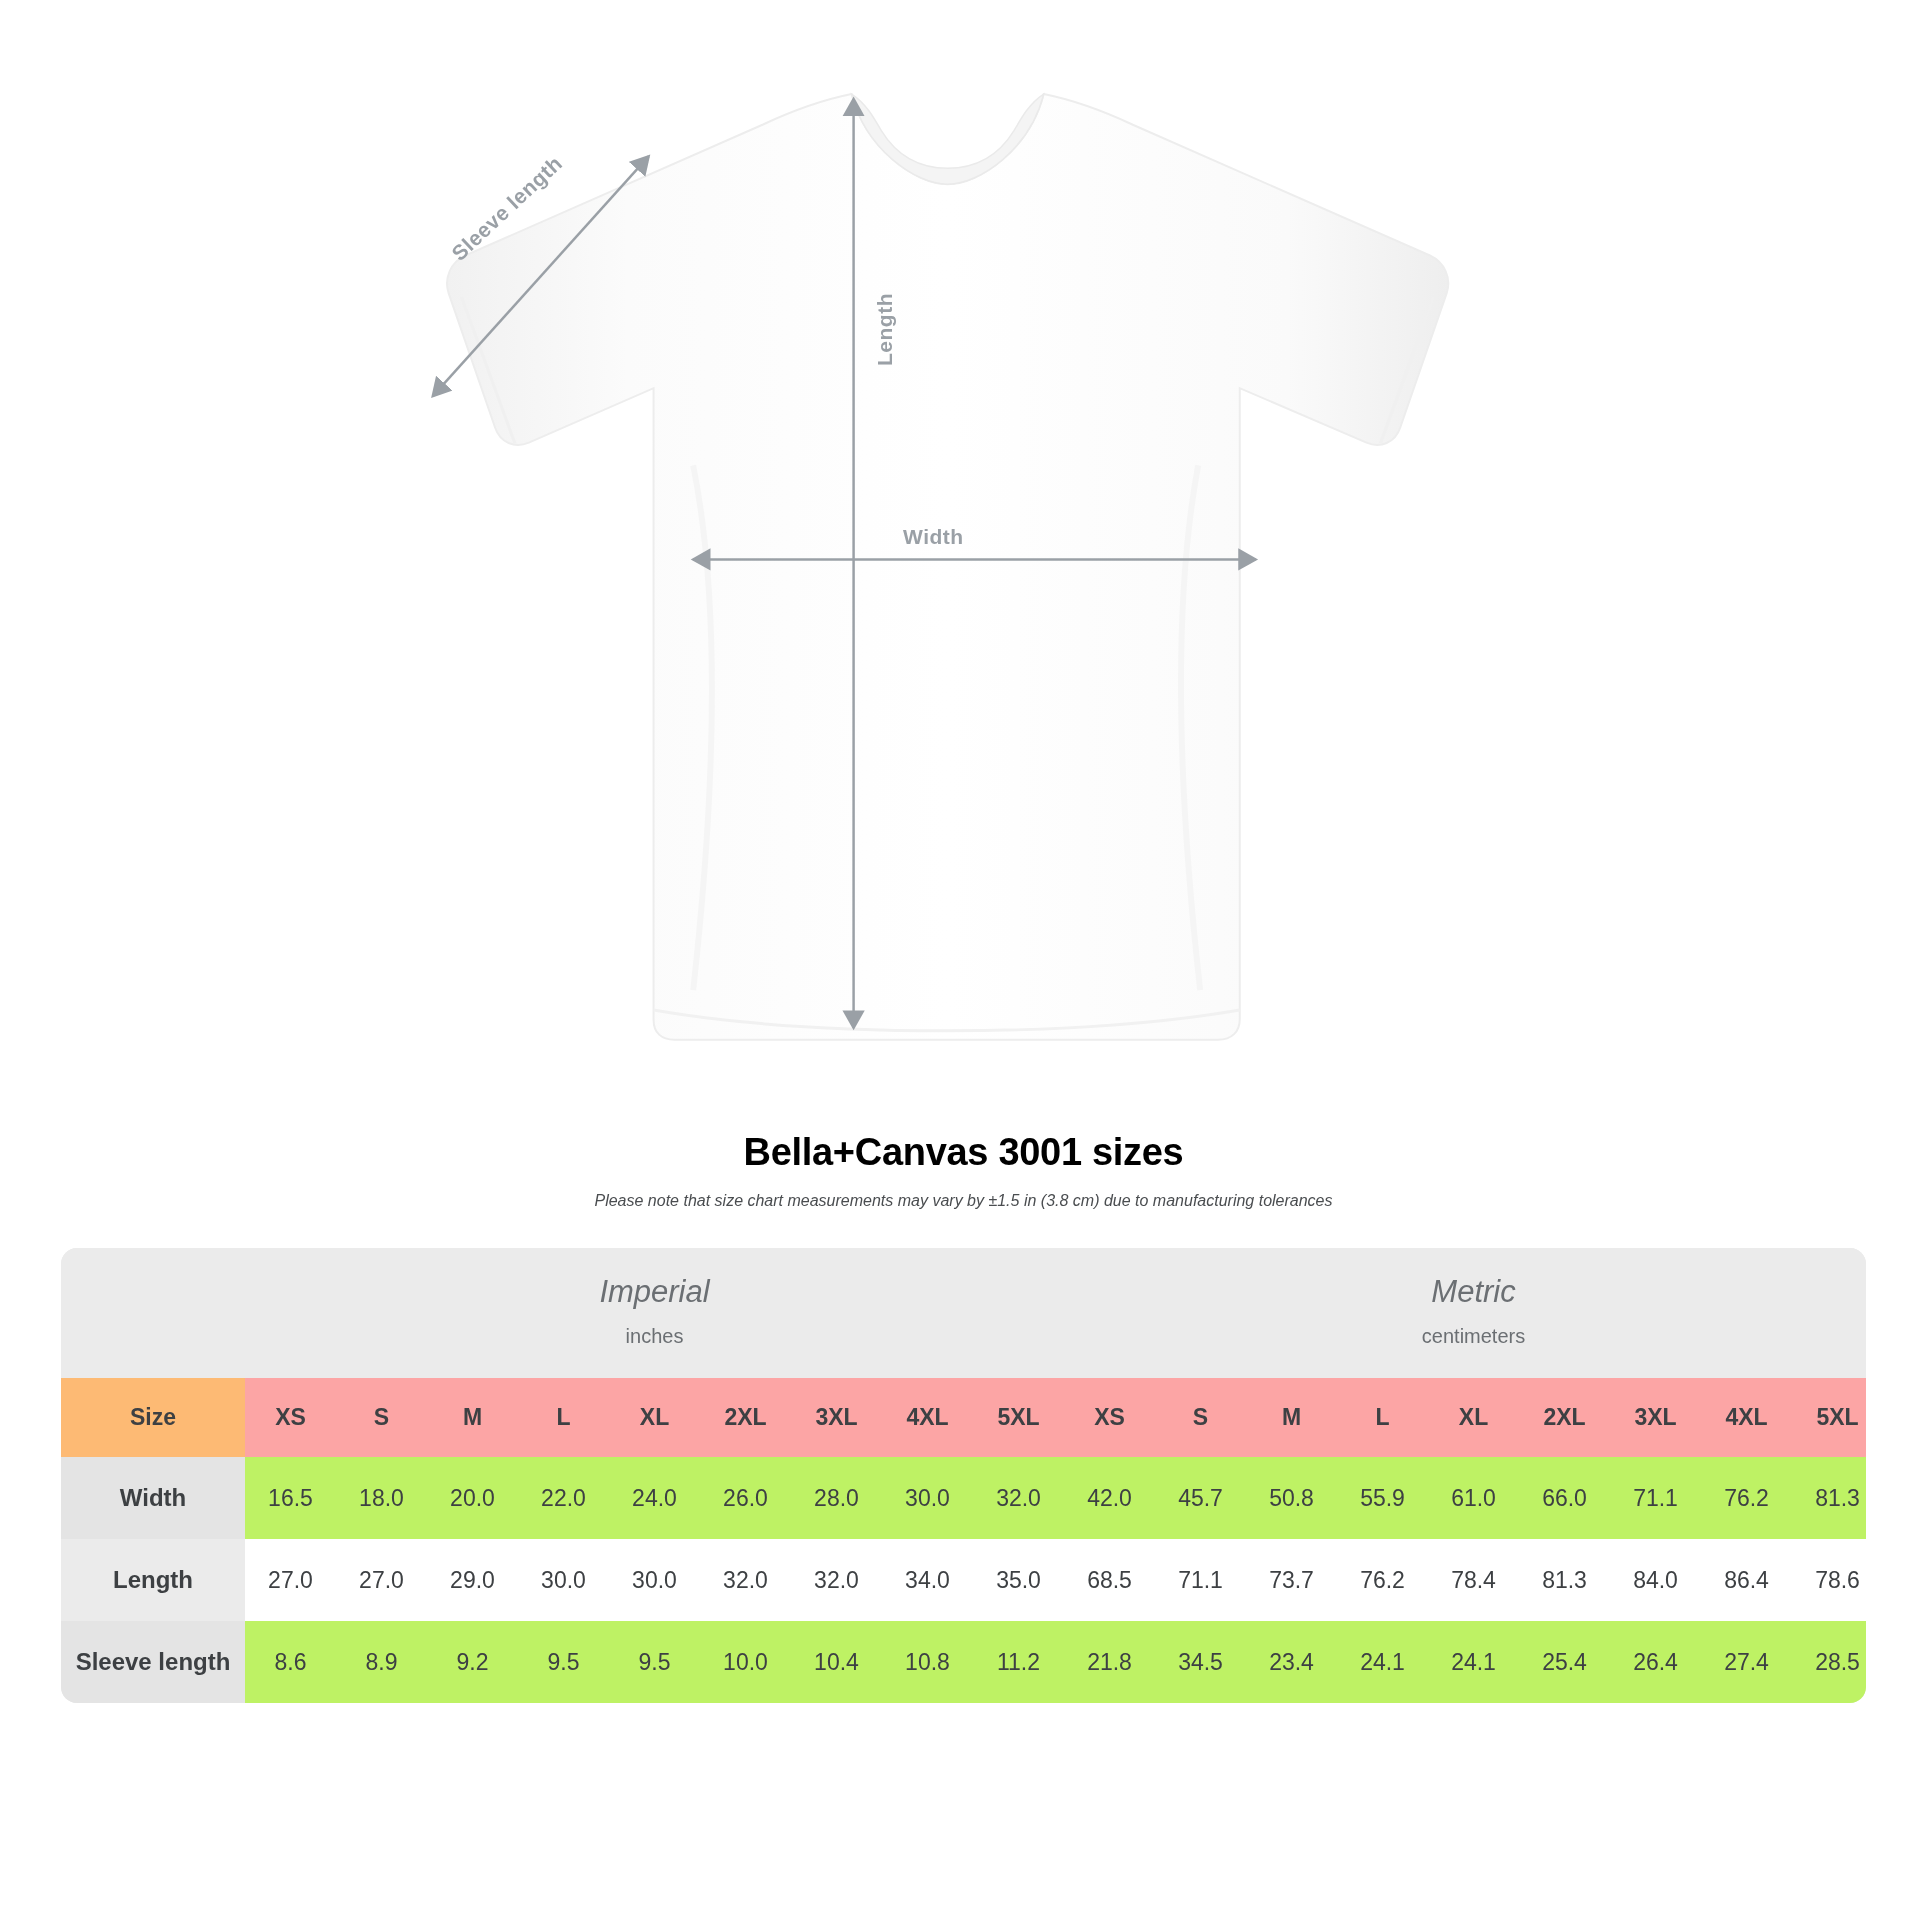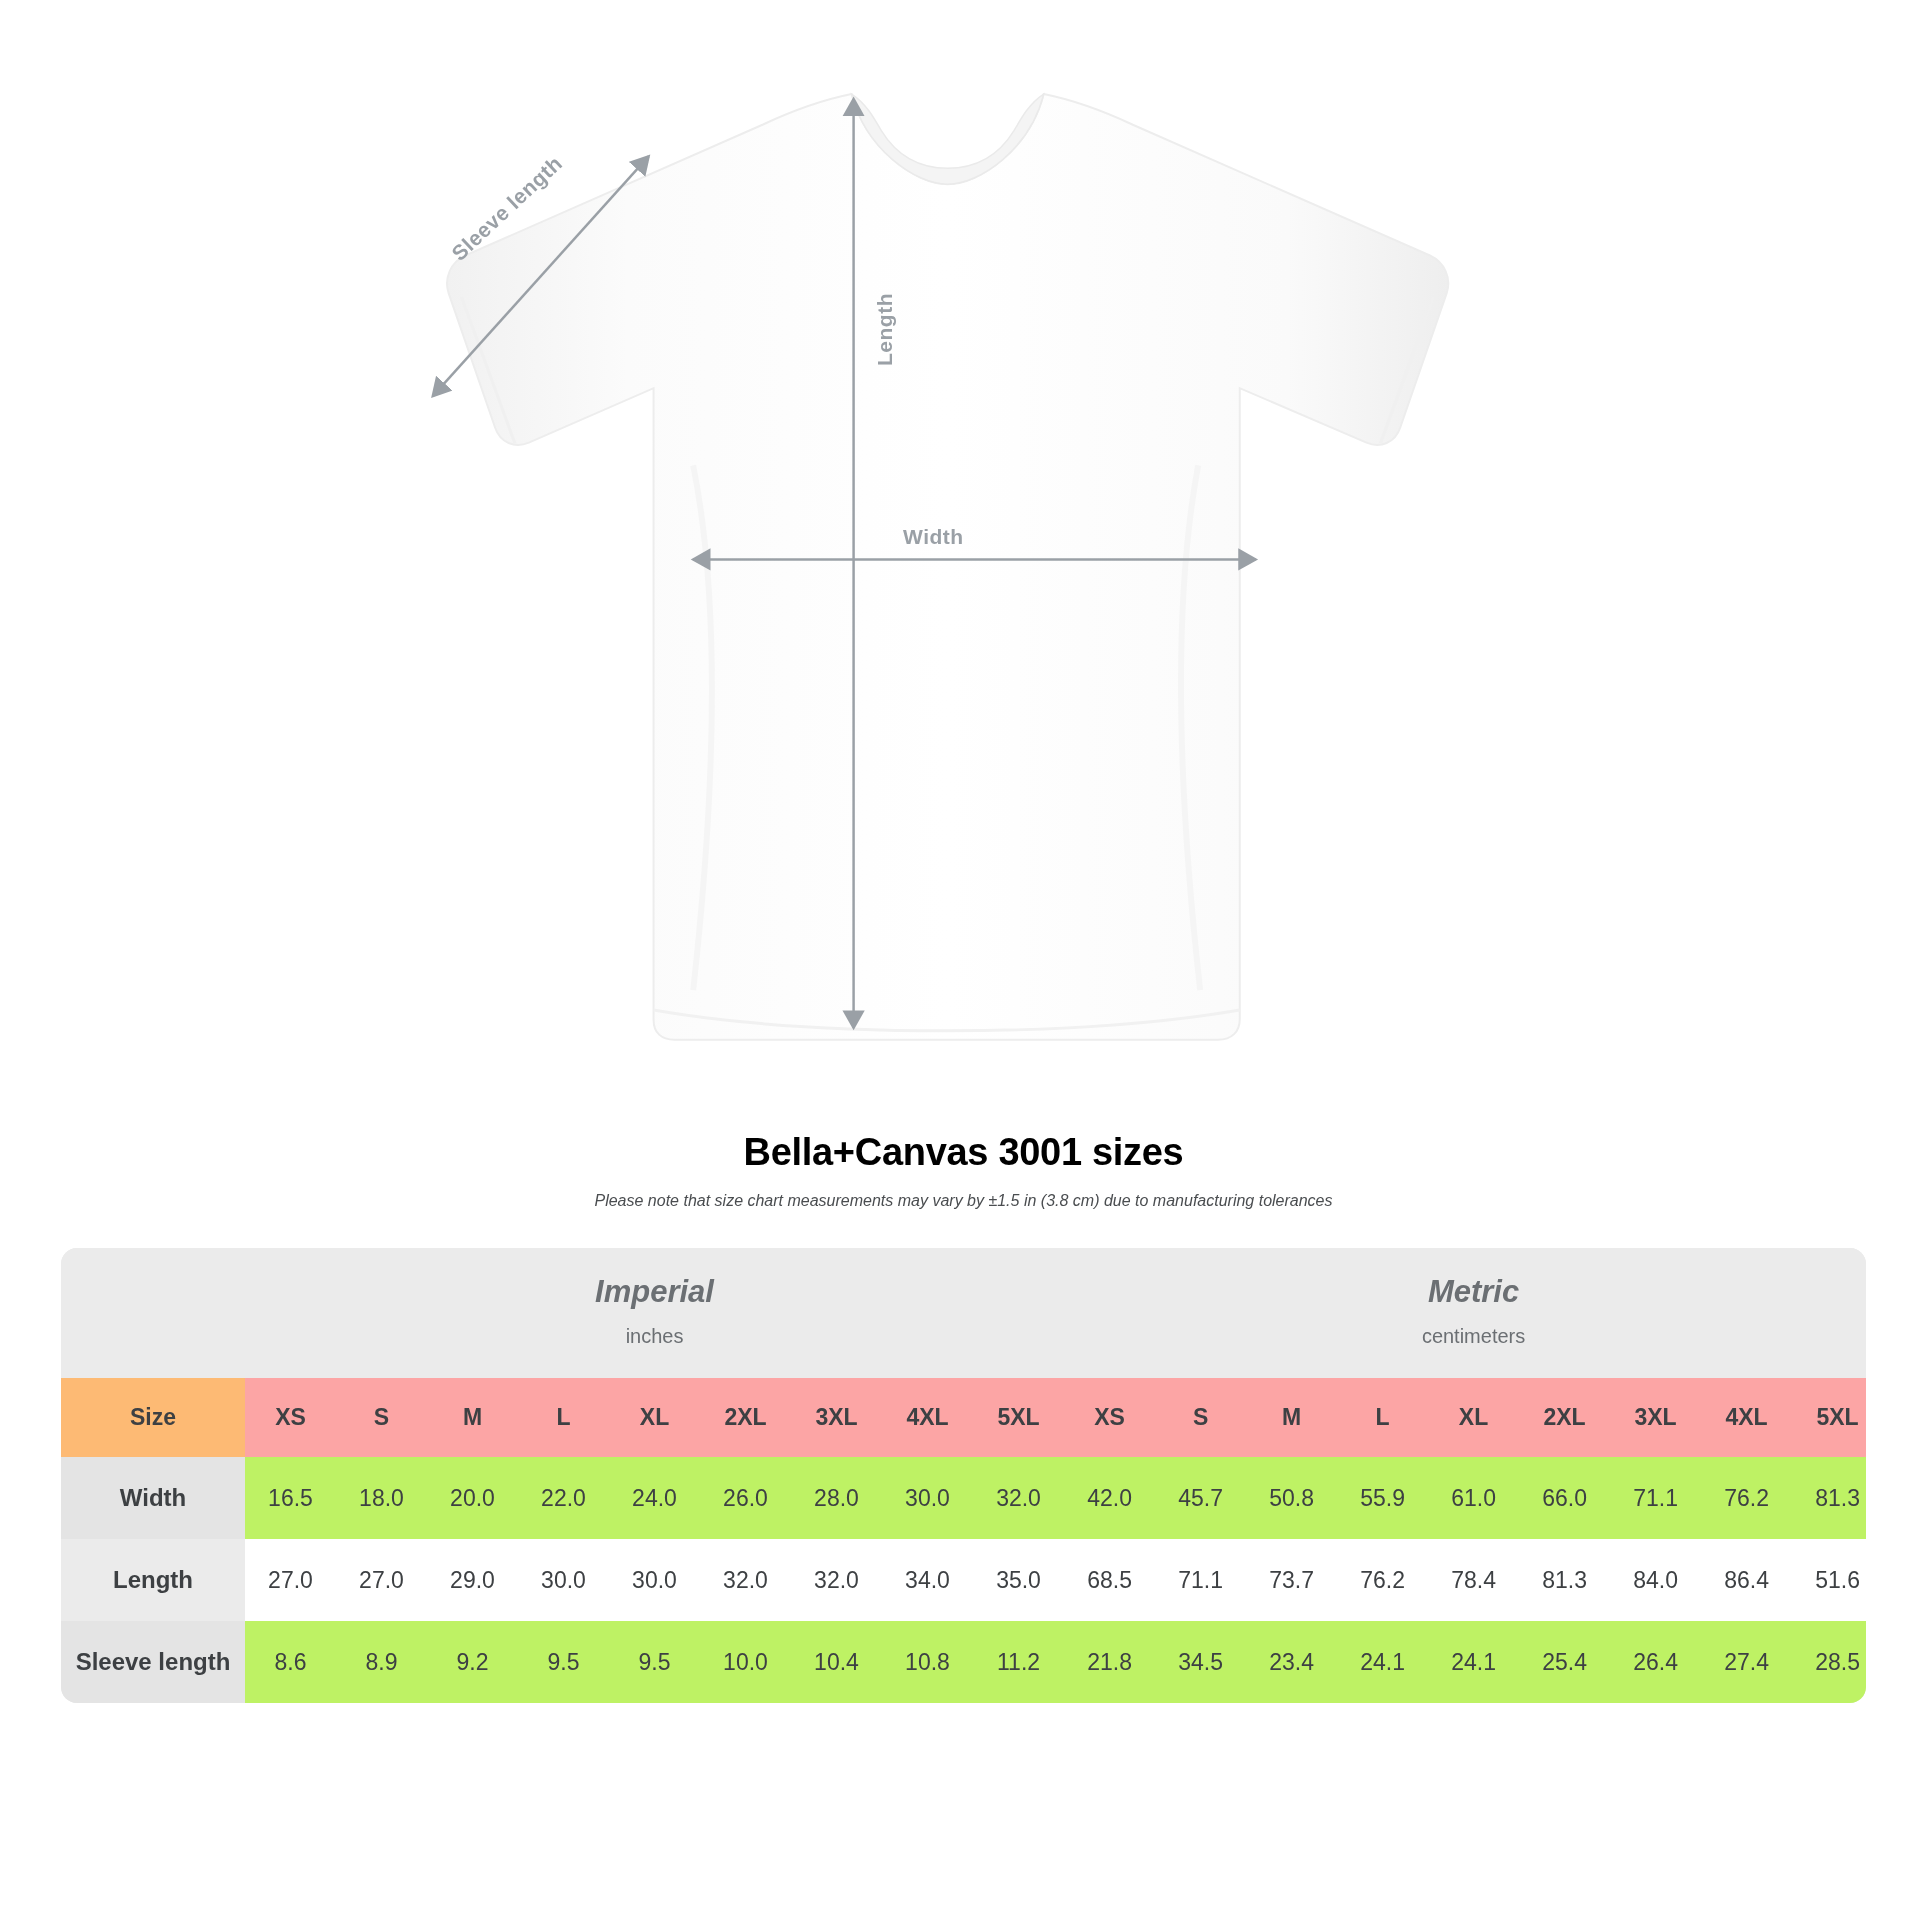--- a/index.html
+++ b/index.html
@@ -97,21 +97,21 @@
     color: #3d4043;
     border: none;
   }
   .unit-row td {
     background: #ebebeb;
     padding: 26px 0 30px 0;
   }
   .unit-main {
     font-size: 31px;
     font-style: italic;
-    font-weight: bold;
+    font-weight: normal;
     color: #6b6f73;
     display: block;
   }
   .unit-sub {
     font-size: 20px;
     color: #6b6f73;
     display: block;
     margin-top: 15px;
   }
   .head-row th {
@@ -309,21 +309,21 @@
           <td>34.0</td>
           <td>35.0</td>
           <td>68.5</td>
           <td>71.1</td>
           <td>73.7</td>
           <td>76.2</td>
           <td>78.4</td>
           <td>81.3</td>
           <td>84.0</td>
           <td>86.4</td>
-          <td>51.6</td>
+          <td>78.6</td>
         </tr>
 
         <tr class="data-row even">
           <td class="rowhead">Sleeve length</td>
           <td>8.6</td>
           <td>8.9</td>
           <td>9.2</td>
           <td>9.5</td>
           <td>9.5</td>
           <td>10.0</td>

